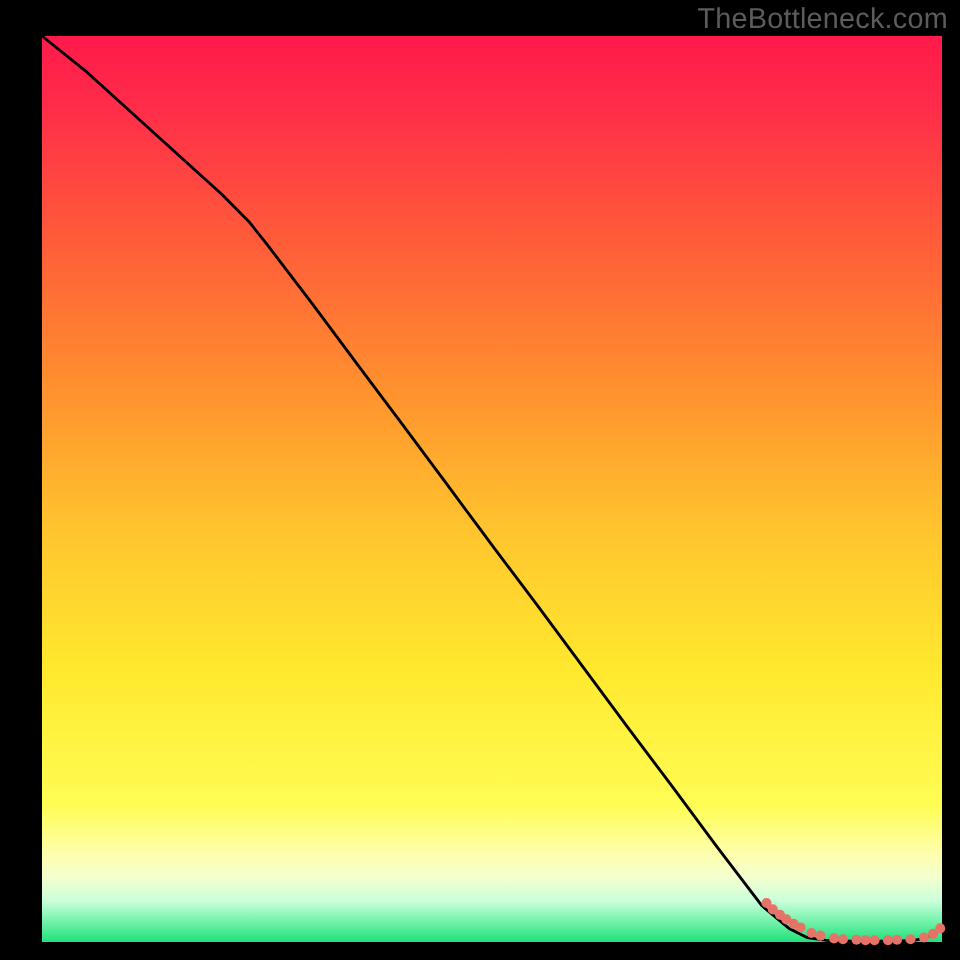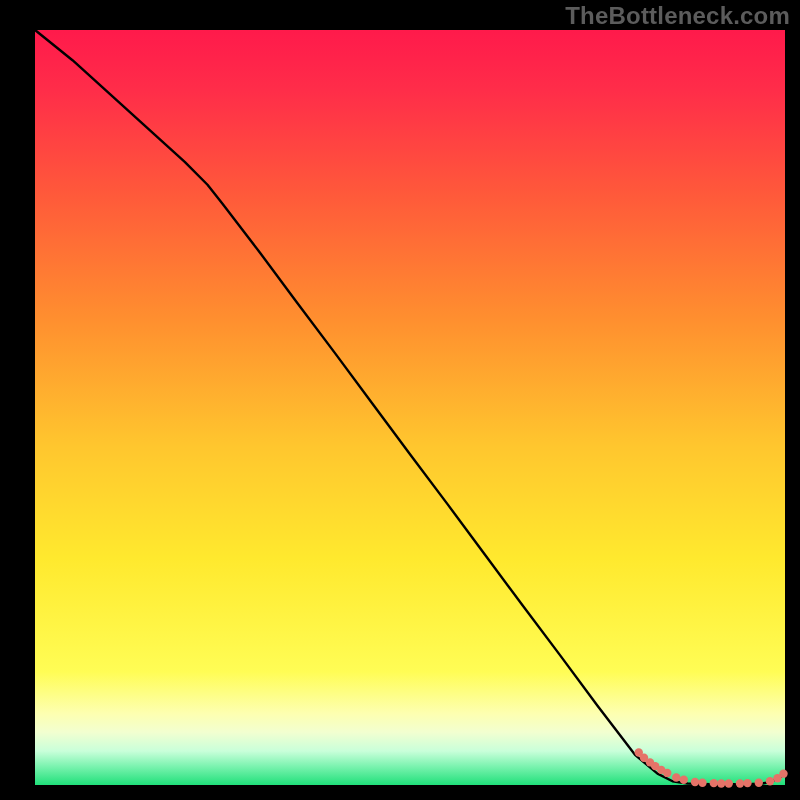--- a/index.html
+++ b/index.html
@@ -16,21 +16,21 @@
     width: 800px;
     height: 800px;
     background: #000;
   }
   .watermark {
     position: absolute;
     top: 2px;
     right: 10px;
     color: #5c5c5c;
     font-size: 24px;
-    font-weight: 700;
+    font-weight: 400;
     letter-spacing: 0.2px;
     z-index: 10;
   }
   svg {
     position: absolute;
     top: 0;
     left: 0;
   }
 </style>
 </head>

